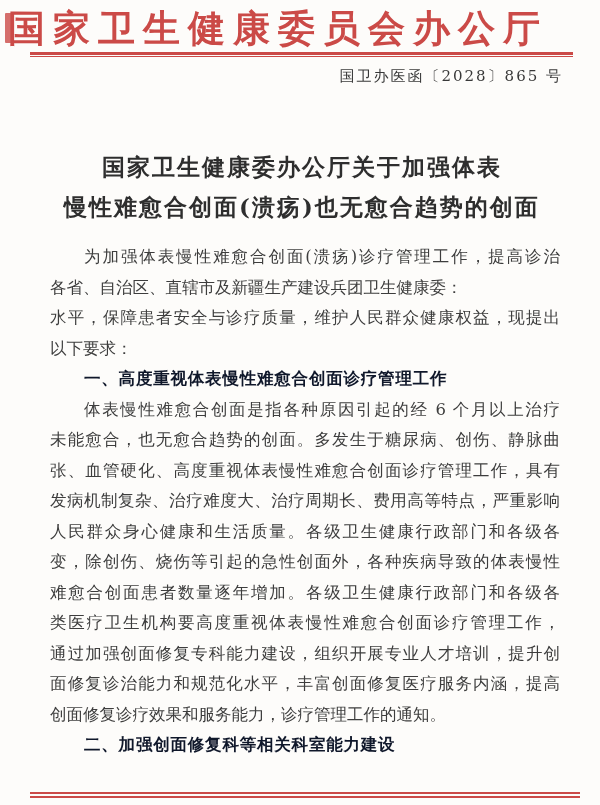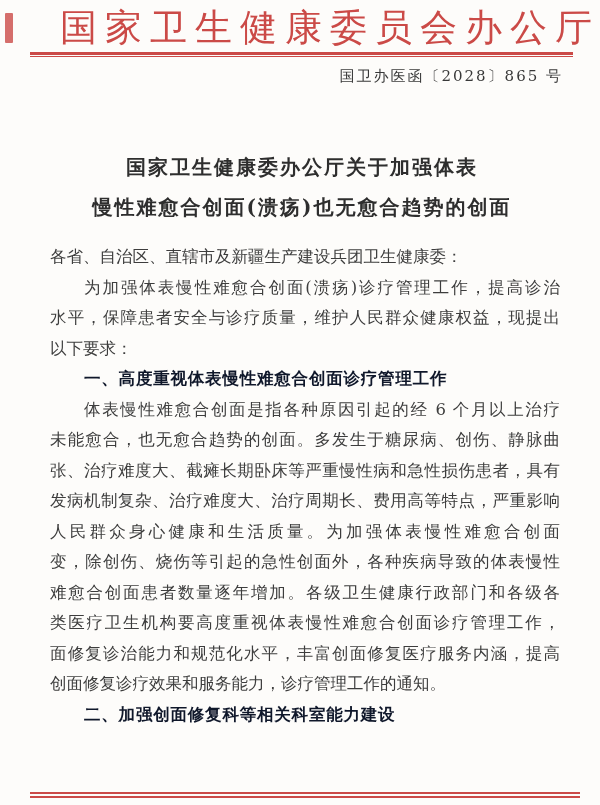--- a/index.html
+++ b/index.html
@@ -27,27 +27,27 @@
     height: 30px;
     background: var(--accent-red);
     opacity: 0.8;
     border-radius: 1px;
   }
   .letterhead-title {
     position: absolute;
     top: 7px;
     left: 0;
     right: 0;
-    text-align: right;
+    text-align: left;
     font-size: 37px;
     line-height: 42px;
-    font-weight: normal;
+    font-weight: bold;
     color: var(--accent-red);
     letter-spacing: 8px;
-    padding-left: 20px;
+    padding-left: 8px;
     white-space: nowrap;
   }
   .letterhead-rule {
     position: absolute;
     top: 52px;
     left: 30px;
     right: 27px;
     height: 1px;
     border-top: 3px solid var(--accent-red);
     border-bottom: 1px solid var(--accent-red);
@@ -61,21 +61,21 @@
     color: #383838;
     letter-spacing: 2px;
     white-space: nowrap;
   }
   .doc-title {
     position: absolute;
     top: 147px;
     left: 46px;
     width: 512px;
     text-align: center;
-    font-size: 20px;
+    font-size: 23px;
     line-height: 40px;
     font-weight: bold;
     color: #2e2e2e;
     letter-spacing: 2px;
   }
   .body-text {
     position: absolute;
     top: 242px;
     left: 50px;
     width: 510px;
@@ -123,33 +123,34 @@
   <div class="letterhead-rule"></div>
 
   <div class="doc-number">国卫办医函〔2028〕865 号</div>
 
   <div class="doc-title">
     <div>国家卫生健康委办公厅关于加强体表</div>
     <div>慢性难愈合创面(溃疡)也无愈合趋势的创面</div>
   </div>
 
   <div class="body-text">
+    <div class="line just indent">为加强体表慢性难愈合创面(溃疡)诊疗管理工作，提高诊治</div>
     <div class="line">各省、自治区、直辖市及新疆生产建设兵团卫生健康委：</div>
-    <div class="line just indent">为加强体表慢性难愈合创面(溃疡)诊疗管理工作，提高诊治</div>
     <div class="line just">水平，保障患者安全与诊疗质量，维护人民群众健康权益，现提出</div>
     <div class="line">以下要求：</div>
     <div class="line indent heading">一、高度重视体表慢性难愈合创面诊疗管理工作</div>
     <div class="line just indent">体表慢性难愈合创面是指各种原因引起的经 6 个月以上治疗</div>
     <div class="line just">未能愈合，也无愈合趋势的创面。多发生于糖尿病、创伤、静脉曲</div>
-    <div class="line just">张、治疗难度大、截瘫长期卧床等严重慢性病和急性损伤患者，具有</div>
+    <div class="line just">张、血管硬化、高度重视体表慢性难愈合创面诊疗管理工作，具有</div>
     <div class="line just">发病机制复杂、治疗难度大、治疗周期长、费用高等特点，严重影响</div>
-    <div class="line just">人民群众身心健康和生活质量。为加强体表慢性难愈合创面</div>
+    <div class="line just">人民群众身心健康和生活质量。各级卫生健康行政部门和各级各</div>
     <div class="line just">变，除创伤、烧伤等引起的急性创面外，各种疾病导致的体表慢性</div>
     <div class="line just">难愈合创面患者数量逐年增加。各级卫生健康行政部门和各级各</div>
     <div class="line just">类医疗卫生机构要高度重视体表慢性难愈合创面诊疗管理工作，</div>
+    <div class="line just">通过加强创面修复专科能力建设，组织开展专业人才培训，提升创</div>
     <div class="line just">面修复诊治能力和规范化水平，丰富创面修复医疗服务内涵，提高</div>
     <div class="line">创面修复诊疗效果和服务能力，诊疗管理工作的通知。</div>
     <div class="line indent heading">二、加强创面修复科等相关科室能力建设</div>
   </div>
 
   <div class="footer-rule"></div>
 
 </div>
 
 </body></html>

